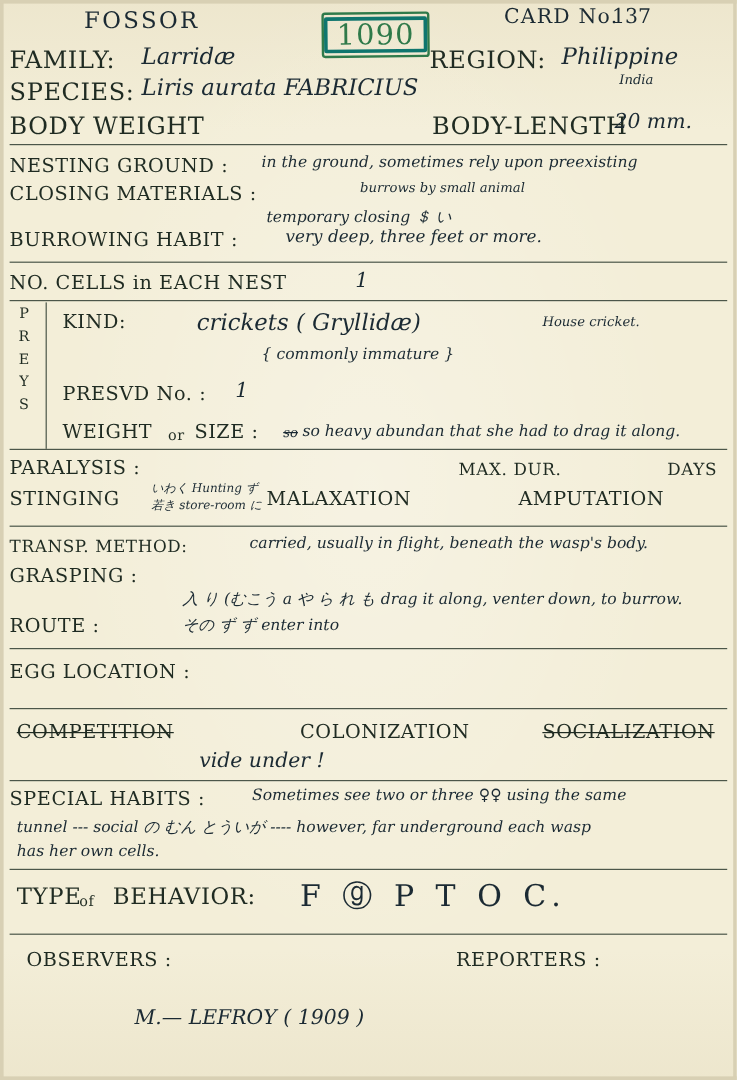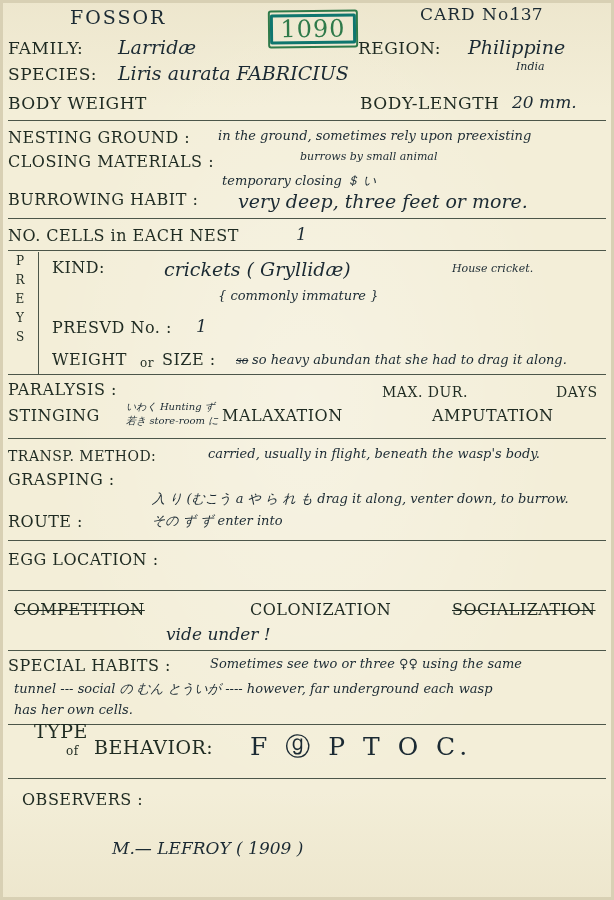--- a/index.html
+++ b/index.html
@@ -57,37 +57,37 @@
   }
 
   
   .printed {
     position: absolute;
     color: #1f2b22;
     font-family: "DejaVu Serif", serif;
     letter-spacing: 0.5px;
     white-space: nowrap;
   }
-  .p18 { font-size: 17px; }
+  .p18 { font-size: 20px; }
   .p17 { font-size: 16px; }
   .p15 { font-size: 14px; }
   .p13 { font-size: 12px; }
   .p20 { font-size: 19px; }
 
   
   .hand {
     position: absolute;
     color: #1b2a33;
     font-family: "DejaVu Serif", serif;
     font-style: italic;
     white-space: nowrap;
   }
   .h20 { font-size: 19px; }
   .h18 { font-size: 17px; }
-  .h16 { font-size: 19px; }
+  .h16 { font-size: 14px; }
   .h14 { font-size: 13px; }
   .h12 { font-size: 11px; }
   .h11 { font-size: 10px; }
 
   
   .stamp {
     position: absolute;
     left: 268px;
     top: 10px;
     width: 86px;
@@ -239,22 +239,23 @@
 
   <div class="rule" style="top:650px;"></div>
 
   <div class="printed p17" style="left:8px; top:656px;">SPECIAL HABITS :</div>
   <div class="hand h14" style="left:210px; top:656px;">Sometimes see two or three ♀♀ using the same</div>
   <div class="hand h14" style="left:14px; top:680px;">tunnel  ---  social の むん とういが ---- however, far underground each wasp</div>
   <div class="hand h14" style="left:14px; top:702px;">has her own cells.</div>
 
   <div class="rule" style="top:724px;"></div>
 
-  <div class="printed p20" style="left:14px; top:720px;margin-left:20px;">TYPE</div>
+  <div class="printed p20" style="left:14px; top:736px;">TYPE</div>
   <div class="printed p13" style="left:66px; top:744px;">of</div>
   <div class="printed p20" style="left:94px; top:736px;">BEHAVIOR:</div>
   <div class="hand h20" style="left:250px; top:730px; font-style:normal; font-size:25px; letter-spacing:5px;">F ⓖ P T O C.</div>
 
   <div class="rule" style="top:778px;"></div>
 
   <div class="printed p17" style="left:22px; top:790px;">OBSERVERS :</div>
+  <div class="printed p17" style="left:380px; top:790px;">REPORTERS :</div>
   <div class="hand h18" style="left:112px; top:838px;">M.— LEFROY ( 1909 )</div>
 </div>
 
 </body></html>

